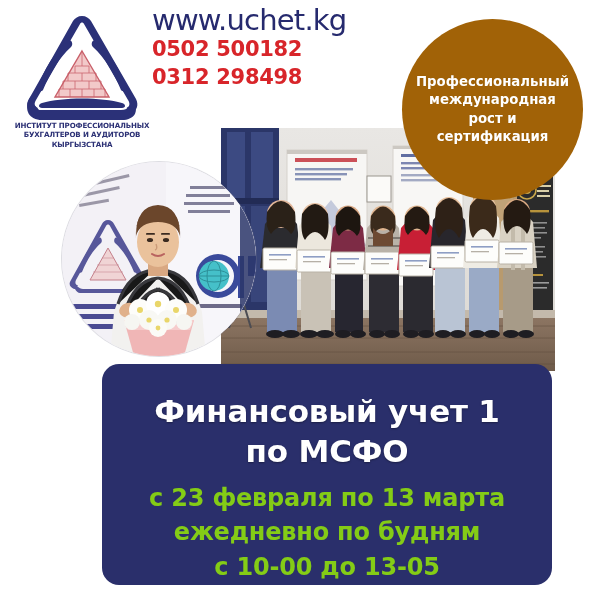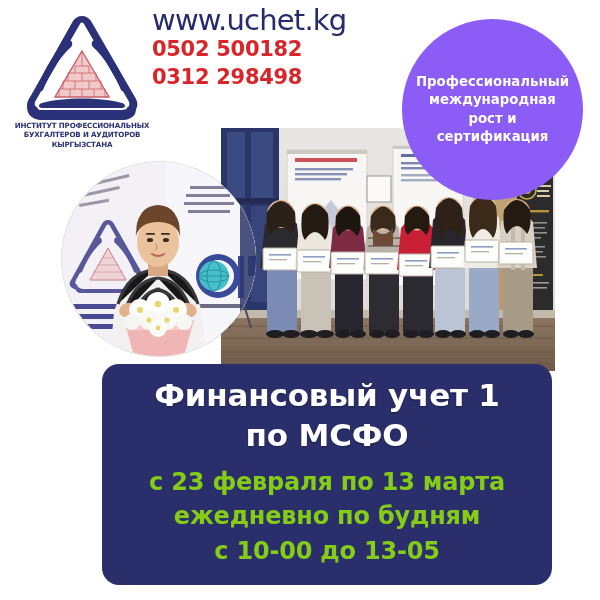--- a/index.html
+++ b/index.html
@@ -57,21 +57,21 @@
     line-height: 1.33;
     font-family: "DejaVu Sans", sans-serif;
   }
 
   
   #badge-circle {
     position: absolute;
     left: 402px; top: 19px;
     width: 181px; height: 181px;
     border-radius: 50%;
-    background: #8b5cf6;
+    background: #a16207;
     display: flex;
     align-items: center;
     justify-content: center;
     z-index: 6;
   }
   #badge-text {
     color: #ffffff;
     font-size: 13.3px;
     font-weight: bold;
     line-height: 1.36;
@@ -126,21 +126,21 @@
     text-shadow: 0 1px 2px rgba(0,0,0,.35);
   }
   .detail-line {
     color: #84cc16;
     font-size: 24px;
     font-weight: bold;
     line-height: 1.42;
     letter-spacing: -0.2px;
     font-family: "DejaVu Sans", sans-serif;
   }
-  #title-group { margin-top: 2px; text-align: center; }
+  #title-group { margin-top: 18px; text-align: center; }
   #detail-group { margin-top: 10px; }
 </style>
 </head>
 <body>
 
 <div id="poster">
 
   <div id="logo-block">
     <svg id="logo-mark" viewBox="0 0 148 112">
 

